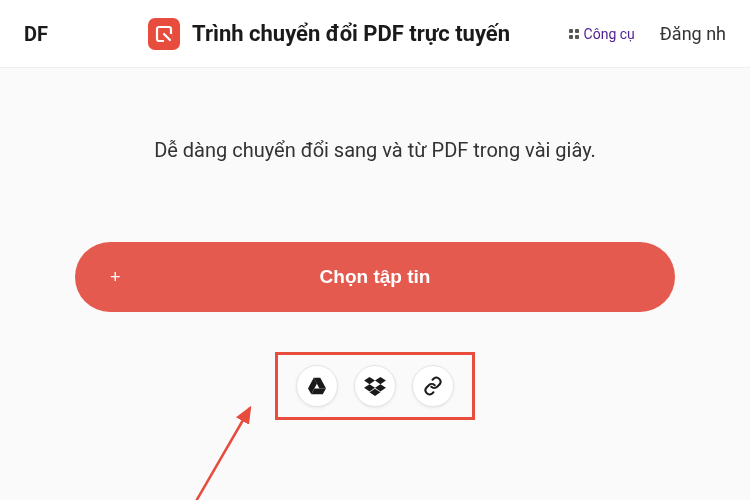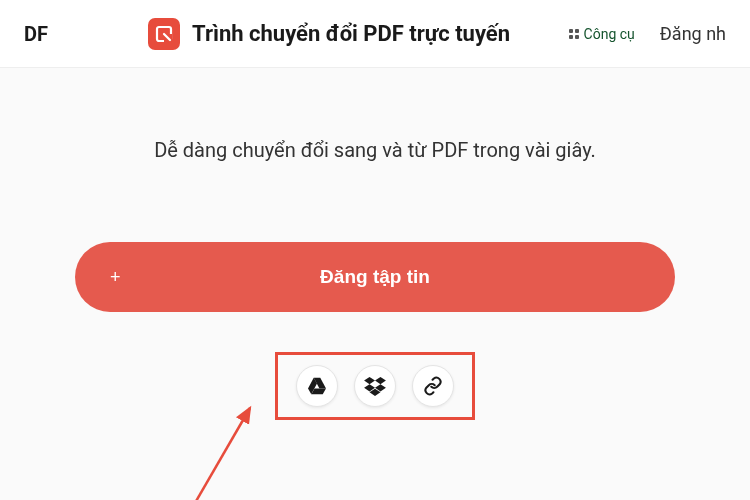--- a/index.html
+++ b/index.html
@@ -51,21 +51,21 @@
       margin-left: auto;
       display: flex;
       align-items: center;
       gap: 25px;
     }
     .tools-link {
       display: flex;
       align-items: center;
       gap: 5px;
       font-size: 14px;
-      color: #14532d;
+      color: #4c1d95;
       cursor: pointer;
     }
     .grid-icon {
       display: grid;
       grid-template-columns: repeat(2, 4px);
       grid-template-rows: repeat(2, 4px);
       gap: 2px;
     }
     .grid-icon span {
       width: 4px;
@@ -167,21 +167,21 @@
     </div>
     <div class="login-link">Đăng nh</div>
   </div>
 </div>
 
 <div class="main">
   <div class="subtitle">Dễ dàng chuyển đổi sang và từ PDF trong vài giây.</div>
 
   <button class="file-button">
     <span class="plus-icon">+</span>
-    <span class="file-button-label">Đăng tập tin</span>
+    <span class="file-button-label">Chọn tập tin</span>
   </button>
 
   <div class="alt-sources">
     <button class="source-btn">
       <svg width="20" height="18" viewBox="0 0 24 22">
           <path d="M8 1 L16 1 L23 14 L15 14 Z" fill="#1a1a1a"></path>
           <path d="M8 1 L1 14 L5 21 L12 8 Z" fill="#1a1a1a"></path>
           <path d="M5 21 L19 21 L23 14 L9 14 Z" fill="#1a1a1a"></path>
         </svg>
     </button>

